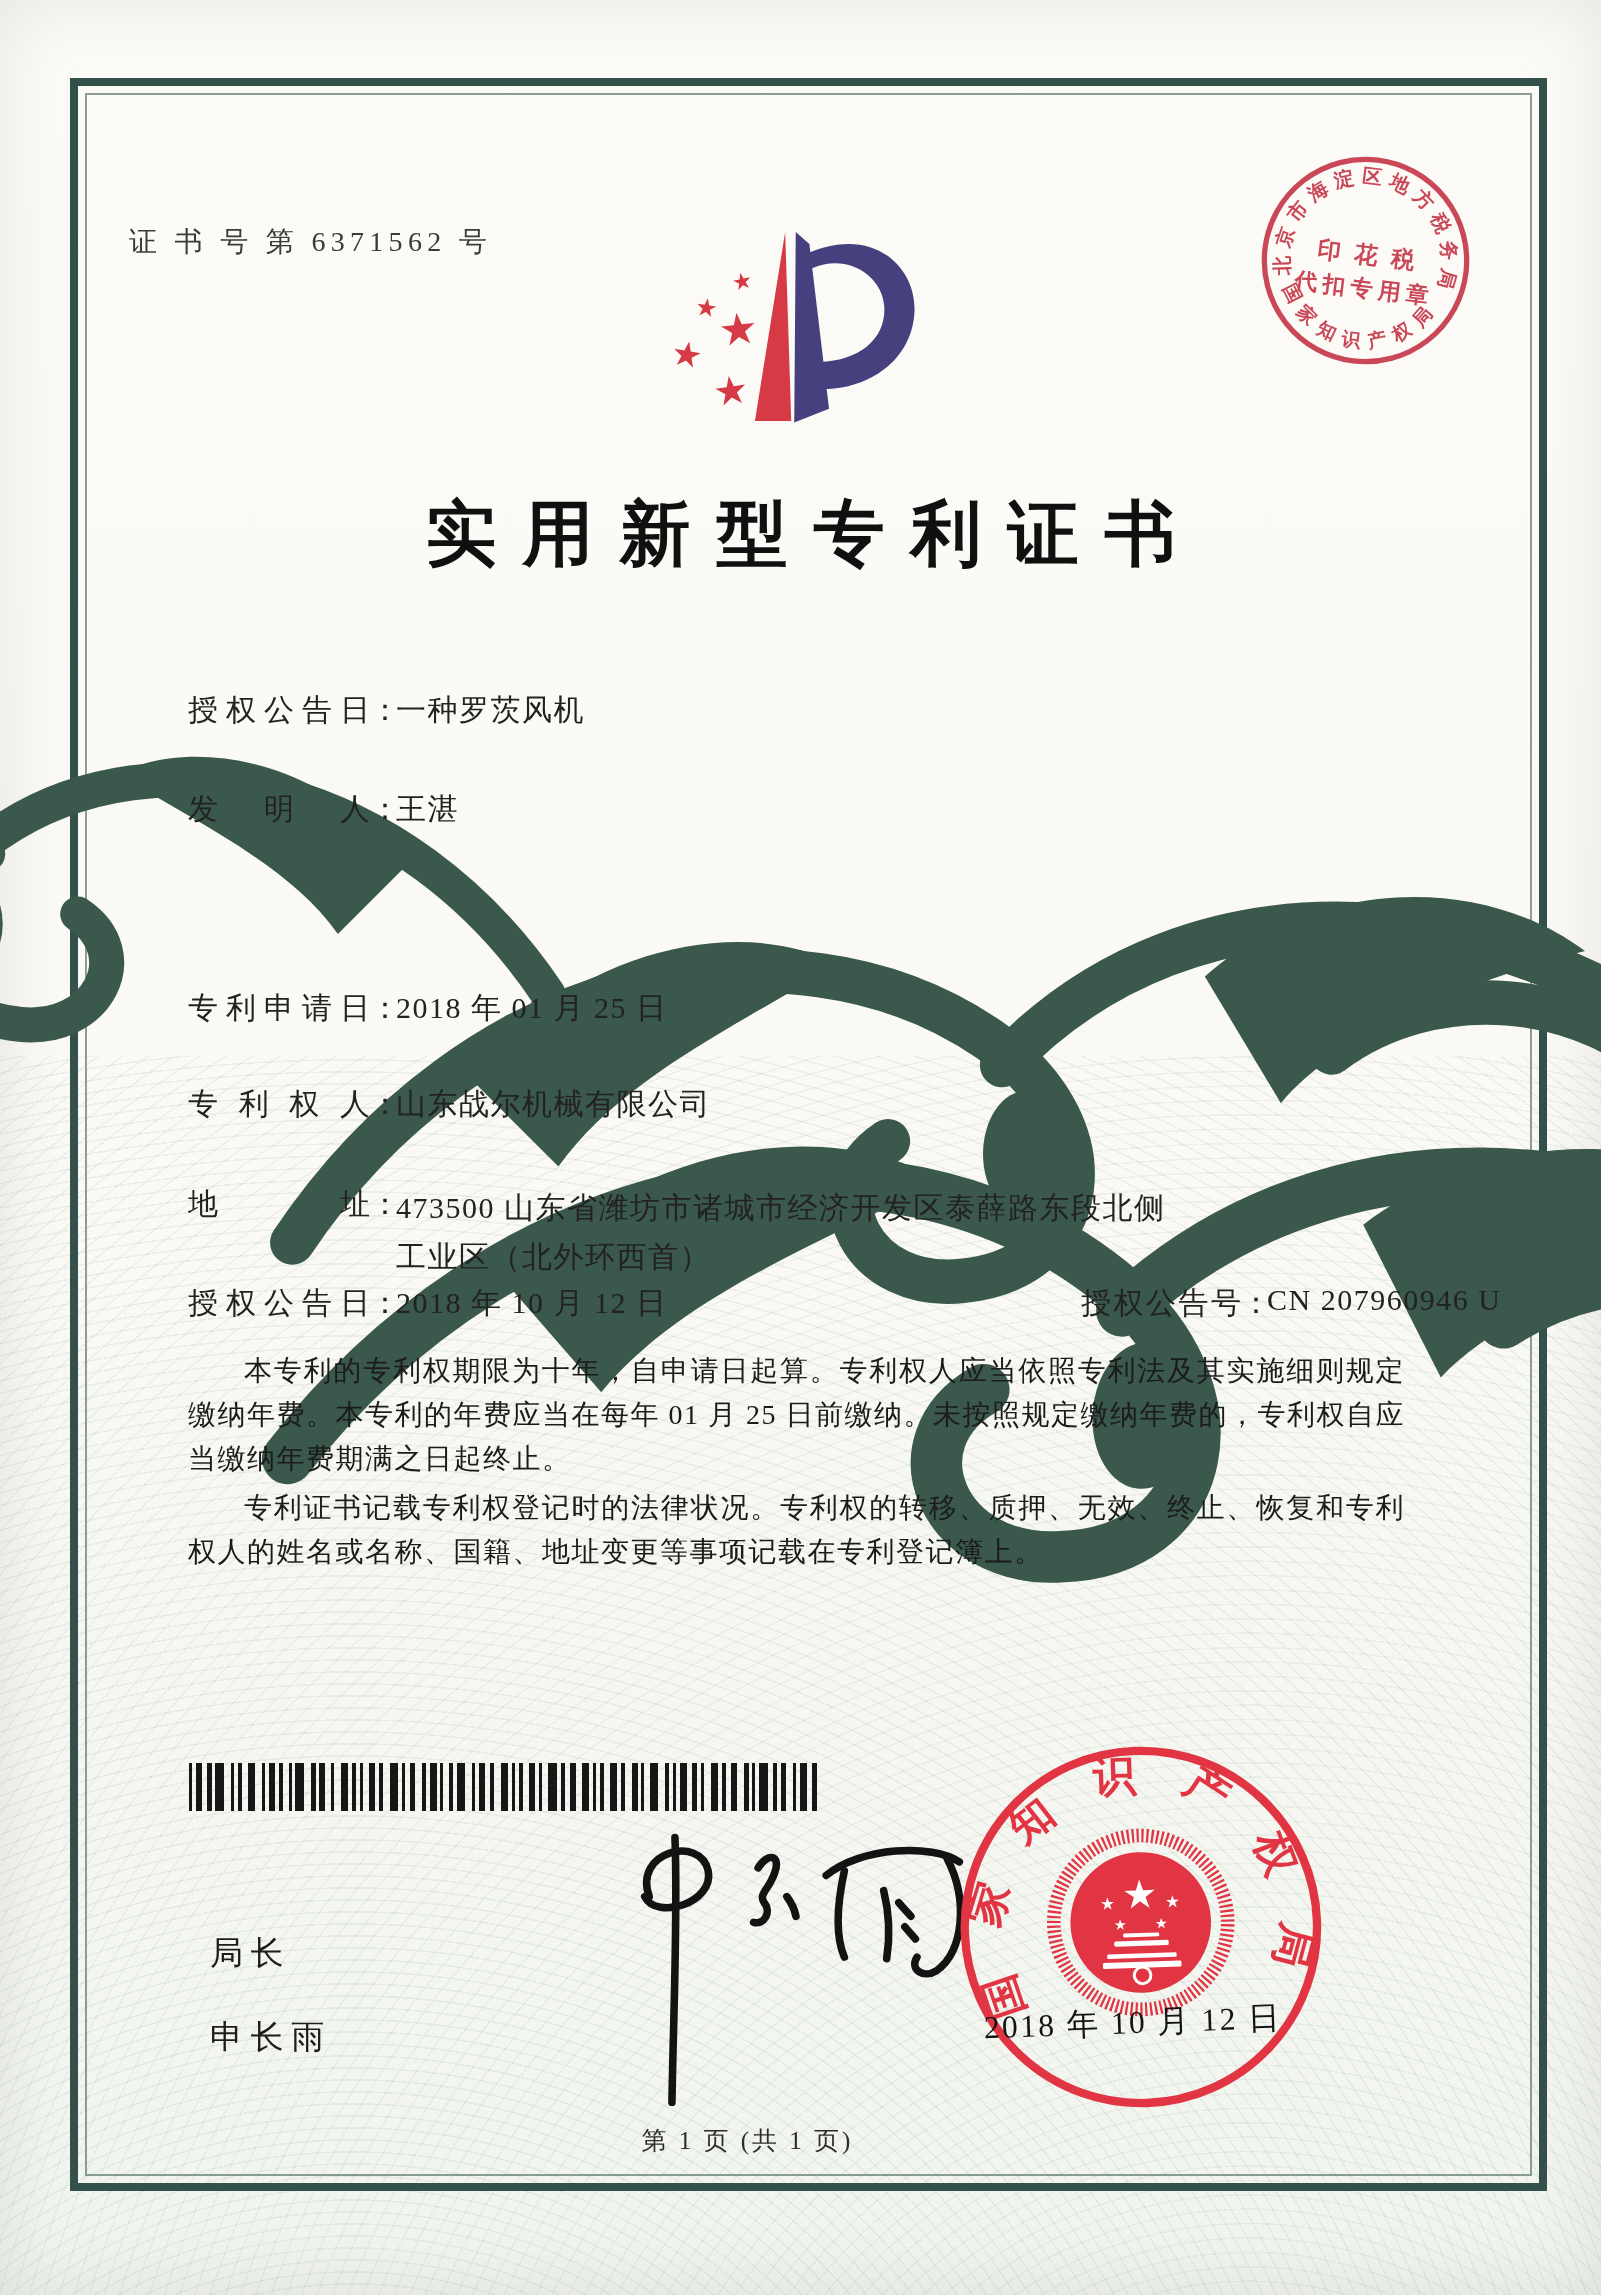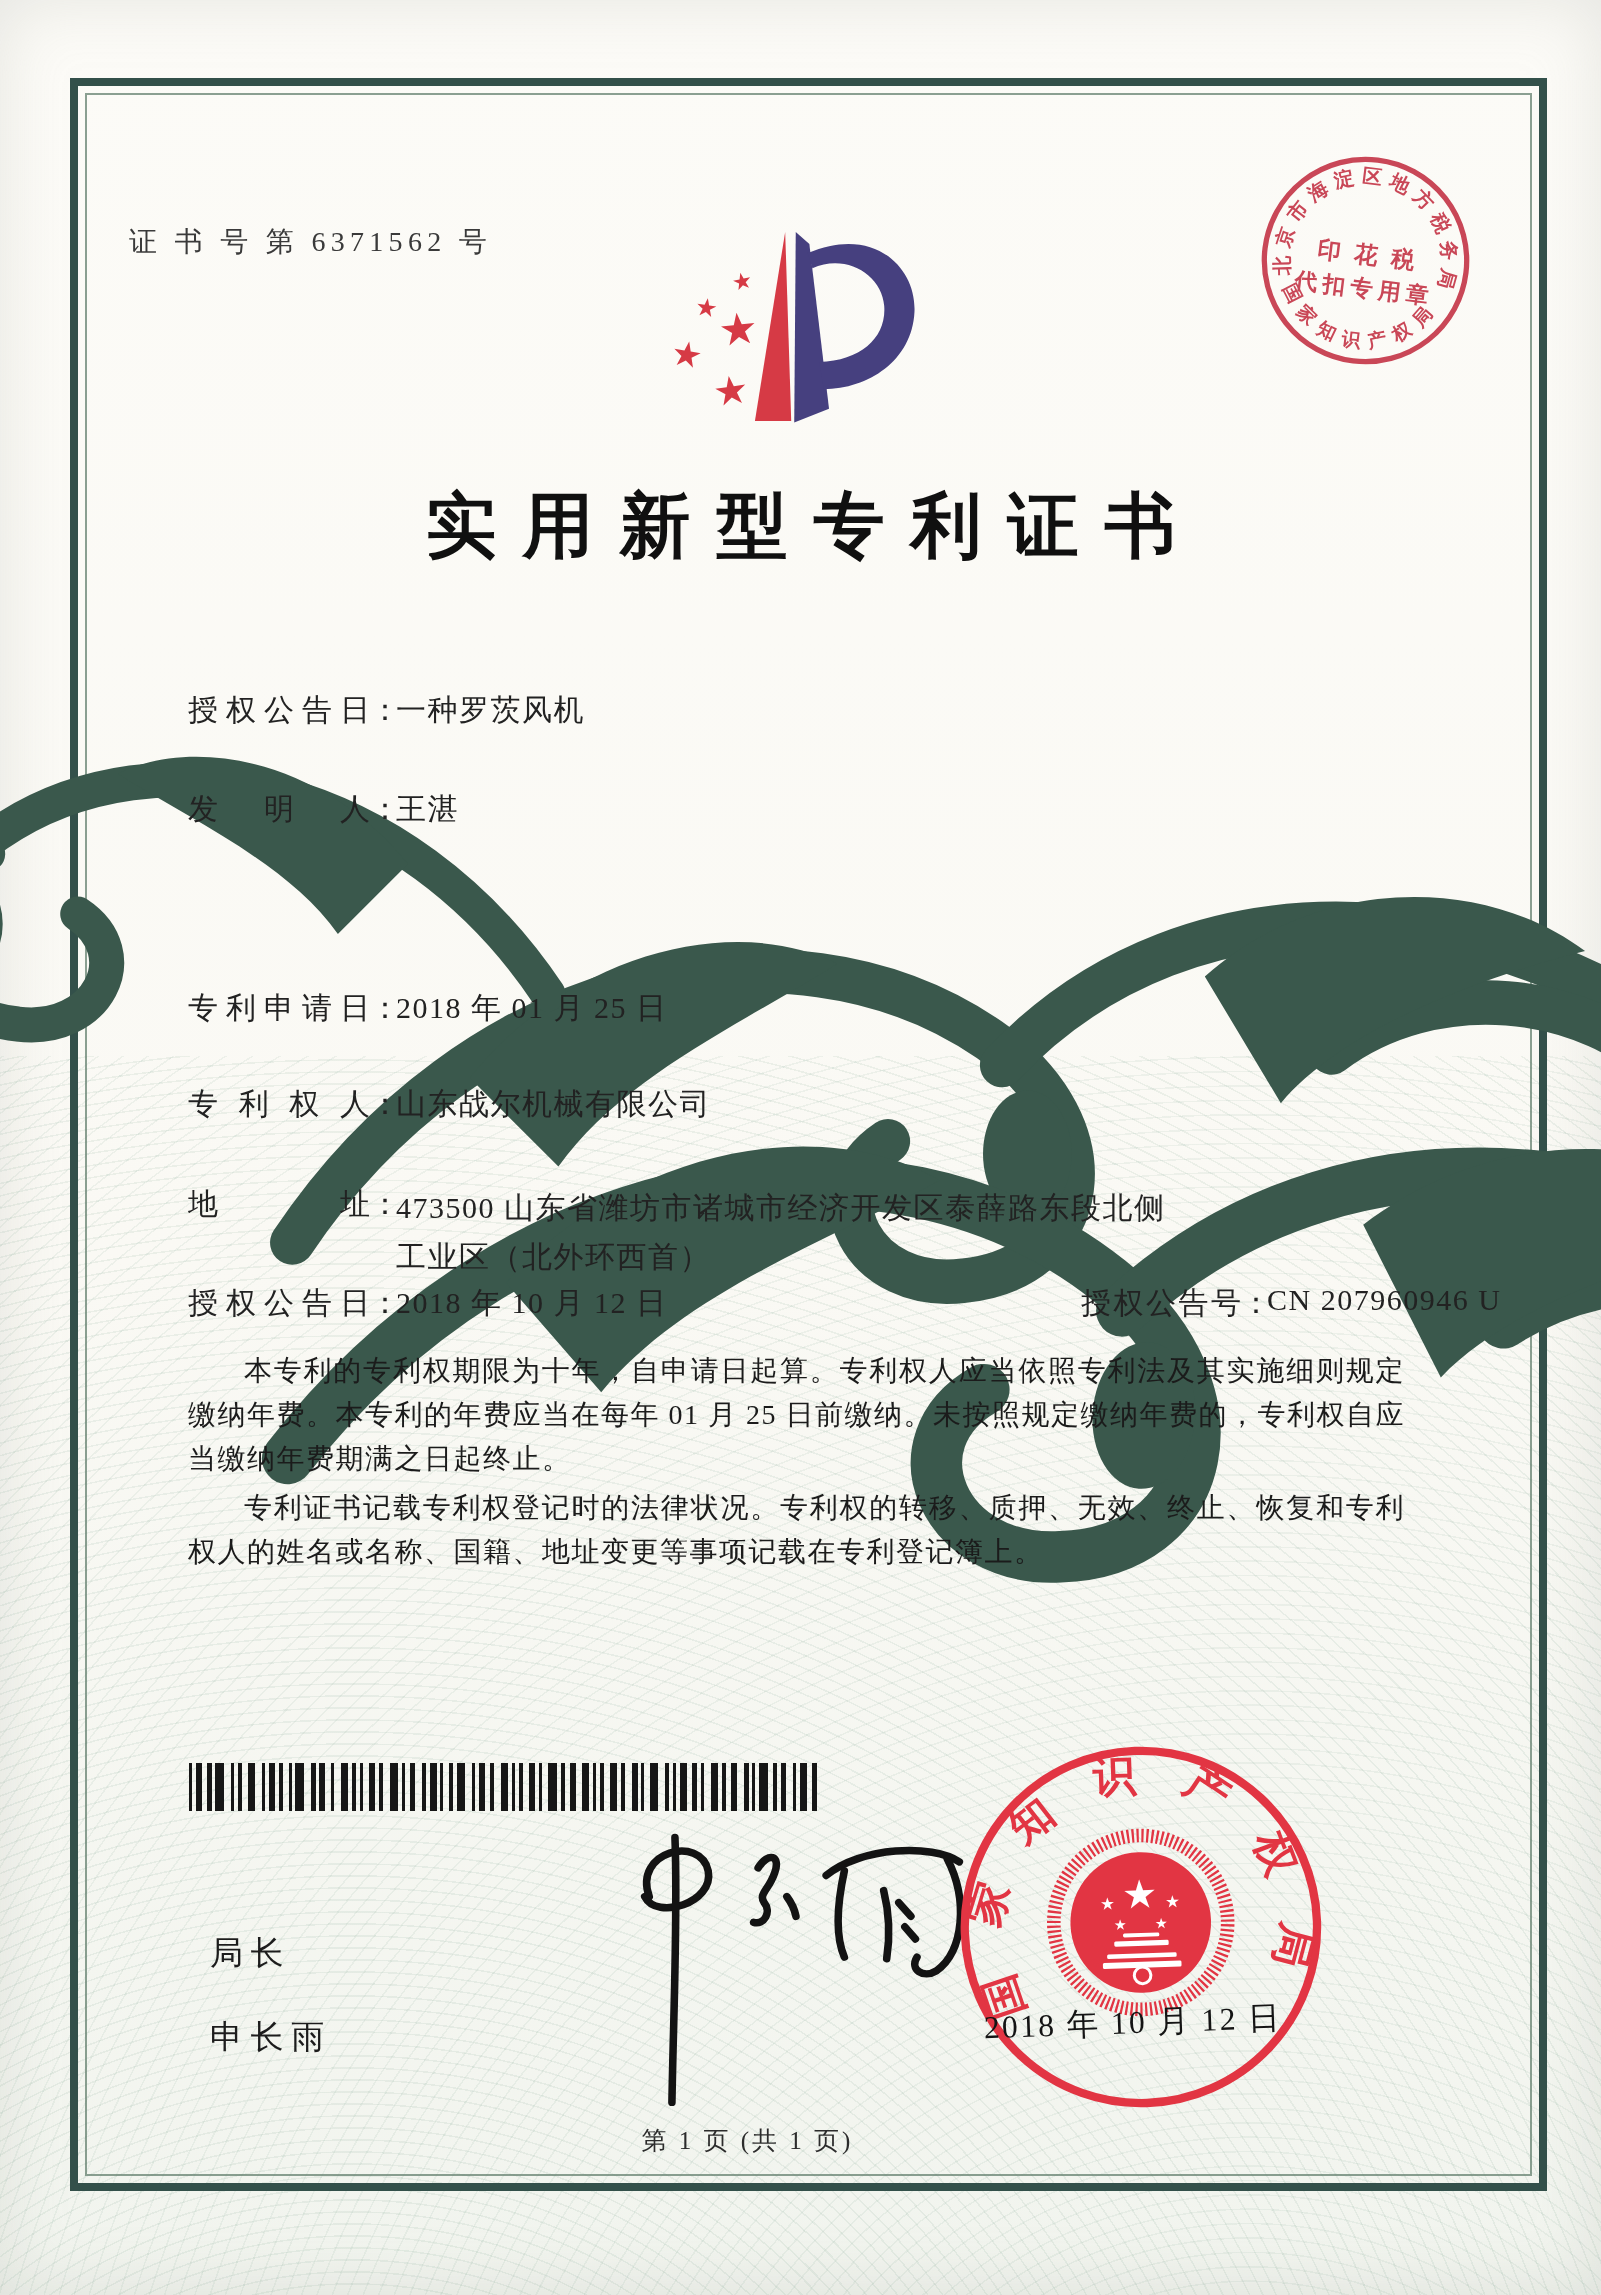--- a/index.html
+++ b/index.html
@@ -20,21 +20,21 @@
   }
   .frame{position:absolute;left:70px;top:78px;right:54px;bottom:104px;border:8.3px solid #33504a;}
   .frame-inner{position:absolute;inset:6.8px;border:2.3px solid #64806f;opacity:.75;}
   .ornaments{position:absolute;left:0;top:0;pointer-events:none;}
   .cert-no{
     position:absolute;left:129px;top:223px;font-size:28px;letter-spacing:5.3px;color:#3a3a3a;
   }
   .logo{position:absolute;left:640px;top:209px;}
   .tax-stamp{position:absolute;left:1256px;top:151px;transform:rotate(7deg);opacity:.92;}
   .title{
-    position:absolute;left:0;right:0;top:471px;margin:8px;text-align:center;
+    position:absolute;left:0;right:0;top:471px;margin:16px;text-align:center;
     font-size:71px;font-weight:700;letter-spacing:26px;text-indent:26px;color:#101010;
   }
   .row{position:absolute;left:188px;font-size:30px;white-space:nowrap;color:#222;}
   .flabel{display:inline-block;width:182px;text-align:justify;text-align-last:justify;vertical-align:top;}
   .flabel.narrow{width:160px;}
   .colon{display:inline-block;width:26px;vertical-align:top;}
   .fvalue{display:inline-block;vertical-align:top;letter-spacing:1.5px;}
   .addr-val{display:inline-block;vertical-align:top;white-space:normal;width:961px;line-height:1.62;letter-spacing:1.5px;}
   .grant2{position:absolute;left:893px;top:0;}
   .paras{position:absolute;left:188px;top:1349px;width:1217px;font-size:28px;line-height:1.58;letter-spacing:1.5px;color:#1b1b1b;}

